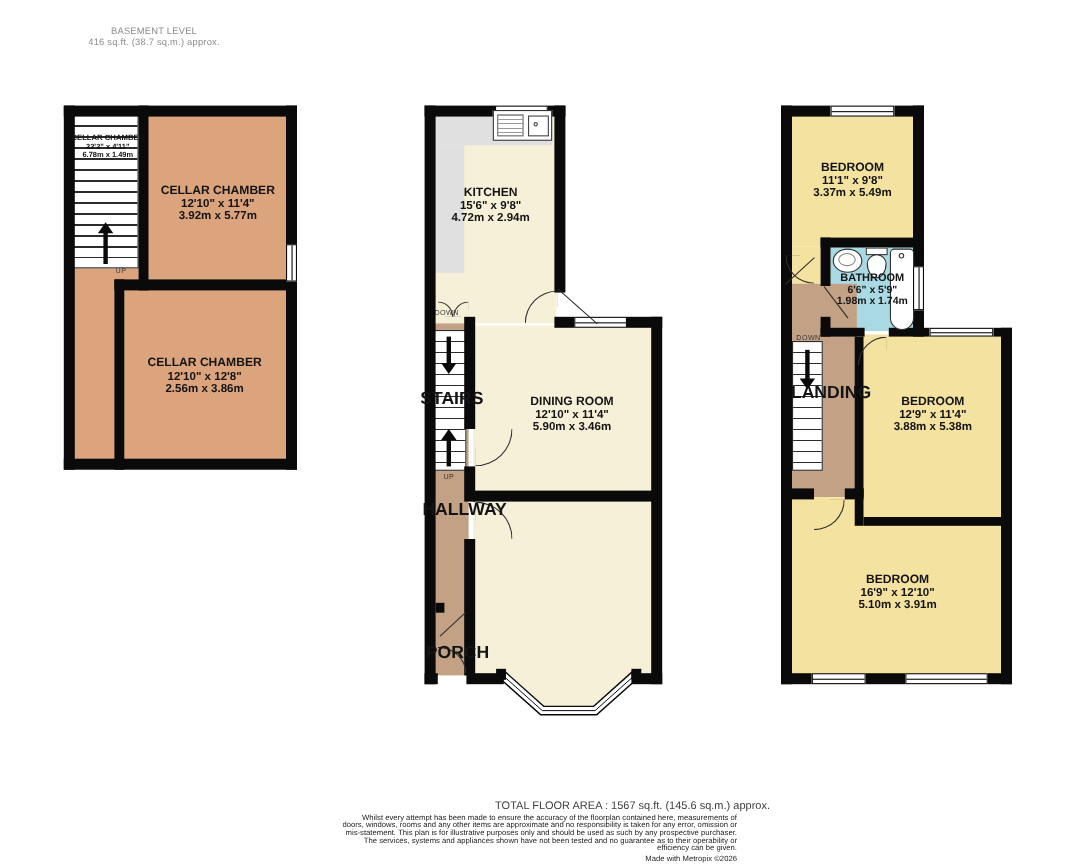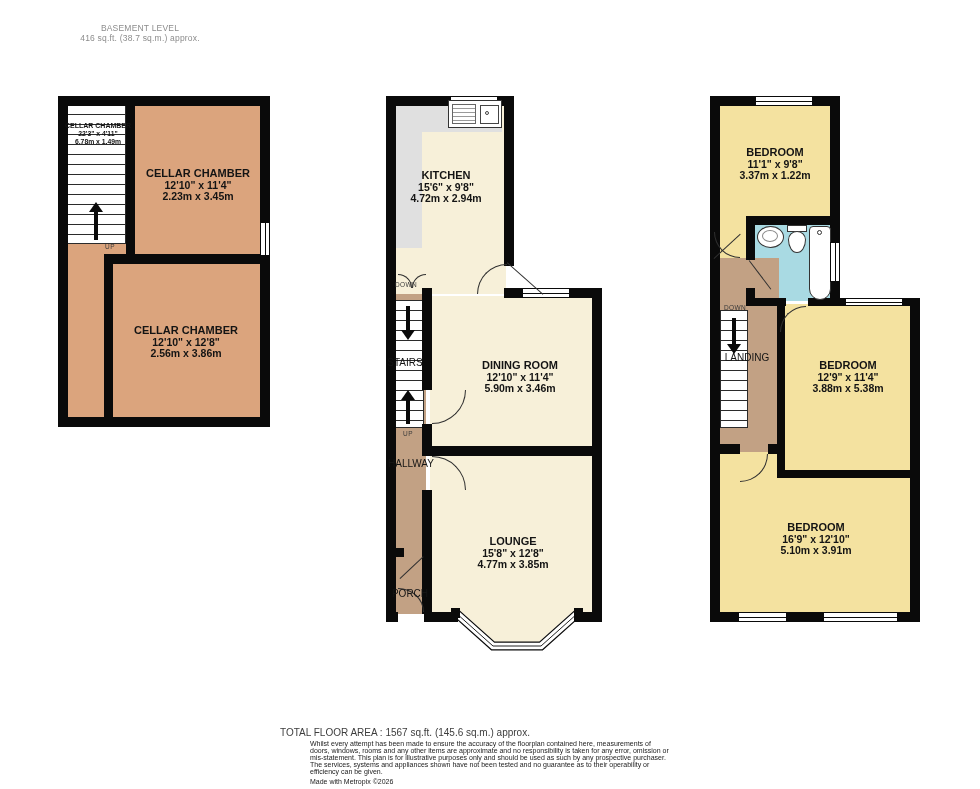--- a/index.html
+++ b/index.html
@@ -26,25 +26,25 @@
 .arrow.up .shaft{top:9px;bottom:2px}
 .arrow.up .tri{top:0;border-bottom:10px solid #0a0a0a}
 .arrow.down .shaft{top:2px;bottom:9px}
 .arrow.down .tri{bottom:0;border-top:10px solid #0a0a0a}
 .room-label{position:absolute;text-align:center;font-weight:700;color:#141414;font-size:11px;line-height:11.5px;white-space:nowrap;z-index:5}
 .room-label .dim{font-size:10.5px}
 .room-label.small{font-size:7px;line-height:8px}
 .room-label.small .dim{font-size:6.8px}
 .room-label.bath{font-size:10px;line-height:10.5px}
 .room-label.bath .dim{font-size:9.5px}
-.zone-label{position:absolute;font-weight:400;color:#141414;font-size:10px;line-height:11px;white-space:nowrap;text-align:center;z-index:5}
+.zone-label{position:absolute;font-weight:700;color:#141414;font-size:16px;line-height:11px;white-space:nowrap;text-align:left;z-index:5}
 .tiny{position:absolute;font-size:6.5px;letter-spacing:.4px;color:#3a3a3a;text-align:center;z-index:5}
 .hdr{position:absolute;text-align:center;color:#8c8c8c;font-size:8.5px;line-height:9.5px;letter-spacing:.2px;z-index:5}
 .fixture{position:absolute;z-index:3}
-.footer{position:absolute;text-align:left;z-index:5}
+.footer{position:absolute;text-align:right;z-index:5}
 #total-area{color:#3d3d3d;font-size:10px}
 #disclaimer{color:#222;font-size:7px;line-height:6.9px}
 #credit{color:#222;font-size:7px}
 </style>
 </head>
 <body>
 
 <div id="canvas">
 
   <div class="hdr" style="left:40px;top:24px;width:200px">
@@ -69,21 +69,21 @@
       <i></i>
     </div>
   <div class="room-label small" style="left:52px;top:122px;width:92px">
     <div>CELLAR CHAMBER</div>
     <div class="dim">22'3" x 4'11"</div>
     <div class="dim">6.78m x 1.49m</div>
   </div>
   <div class="room-label" style="left:128px;top:168px;width:140px">
     <div>CELLAR CHAMBER</div>
     <div class="dim">12'10" x 11'4"</div>
-    <div class="dim">2.23m x 3.45m</div>
+    <div class="dim">3.92m x 5.77m</div>
   </div>
   <div class="room-label" style="left:116px;top:325px;width:140px">
     <div>CELLAR CHAMBER</div>
     <div class="dim">12'10" x 12'8"</div>
     <div class="dim">2.56m x 3.86m</div>
   </div>
   <div class="tiny" style="left:95px;top:243px;width:30px">UP</div>
 
   <div class="fill" style="left:394px;top:104px;width:112px;height:190px;background:#f7f0d9"></div>
   <div class="fill" style="left:396px;top:106px;width:106px;height:26px;background:#e0e0e0"></div>
@@ -149,25 +149,20 @@
 
   <div class="room-label" style="left:376px;top:170px;width:140px">
     <div>KITCHEN</div>
     <div class="dim">15'6" x 9'8"</div>
     <div class="dim">4.72m x 2.94m</div>
   </div>
   <div class="room-label" style="left:450px;top:360px;width:140px">
     <div>DINING ROOM</div>
     <div class="dim">12'10" x 11'4"</div>
     <div class="dim">5.90m x 3.46m</div>
-  </div>
-  <div class="room-label" style="left:443px;top:536px;width:140px">
-    <div>LOUNGE</div>
-    <div class="dim">15'8" x 12'8"</div>
-    <div class="dim">4.77m x 3.85m</div>
   </div>
   <div class="zone-label" style="left:382px;top:357px;width:46px">STAIRS</div>
   <div class="zone-label" style="left:384px;top:458px;width:54px">HALLWAY</div>
   <div class="zone-label" style="left:387px;top:588px;width:46px">PORCH</div>
   <div class="tiny" style="left:391px;top:281px;width:30px">DOWN</div>
   <div class="tiny" style="left:393px;top:430px;width:30px">UP</div>
 
   <div class="fill" style="left:718px;top:104px;width:114px;height:120px;background:#f4e2a0"></div>
   <div class="fill" style="left:718px;top:224px;width:32px;height:36px;background:#f4e2a0"></div>
   <div class="fill" style="left:753px;top:223px;width:79px;height:78px;background:#a9dae3"></div>
@@ -231,21 +226,26 @@
     <div style="position:absolute;left:2px;top:6px;width:18px;height:22px;background:#fff;border:1px solid #333;border-radius:50% 50% 50% 50%/40% 40% 60% 60%"></div>
   </div>
   <div class="fixture" style="left:809px;top:226px;width:22px;height:74px">
     <div style="position:absolute;inset:0;background:#fff;border:1px solid #333;border-radius:4px 4px 11px 11px"></div>
     <div style="position:absolute;left:8px;top:4px;width:5px;height:5px;border:1px solid #333;border-radius:50%"></div>
   </div>
 
   <div class="room-label" style="left:705px;top:147px;width:140px">
     <div>BEDROOM</div>
     <div class="dim">11'1" x 9'8"</div>
-    <div class="dim">3.37m x 1.22m</div>
+    <div class="dim">3.37m x 5.49m</div>
+  </div>
+  <div class="room-label bath" style="left:722px;top:248px;width:142px">
+    <div>BATHROOM</div>
+    <div class="dim">6'6" x 5'9"</div>
+    <div class="dim">1.98m x 1.74m</div>
   </div>
   <div class="room-label" style="left:778px;top:360px;width:140px">
     <div>BEDROOM</div>
     <div class="dim">12'9" x 11'4"</div>
     <div class="dim">3.88m x 5.38m</div>
   </div>
   <div class="room-label" style="left:746px;top:522px;width:140px">
     <div>BEDROOM</div>
     <div class="dim">16'9" x 12'10"</div>
     <div class="dim">5.10m x 3.91m</div>

